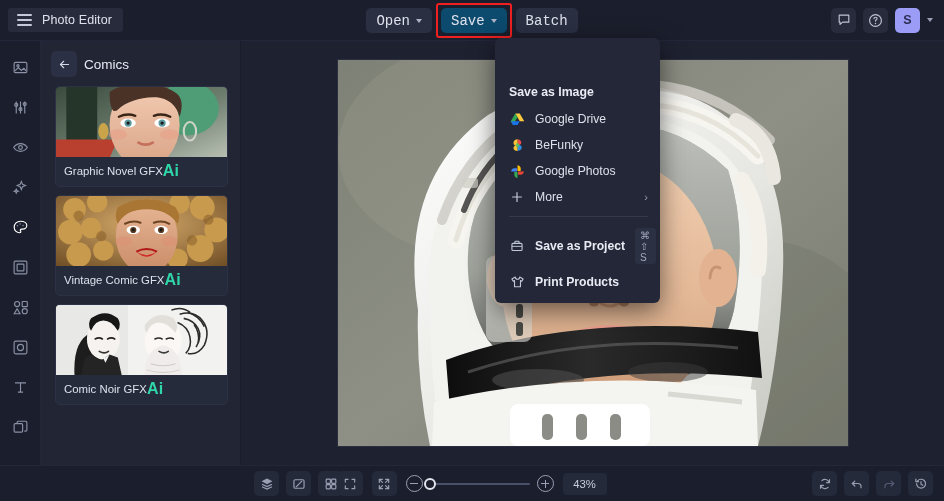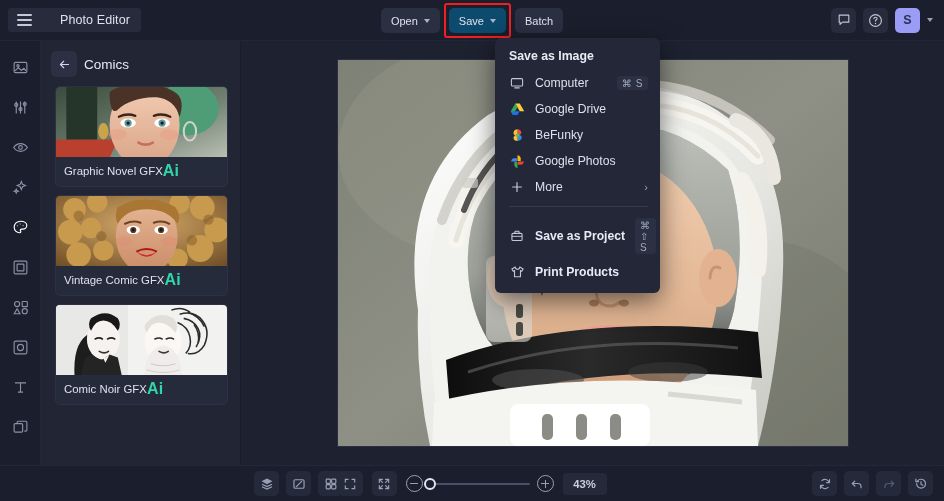--- a/index.html
+++ b/index.html
@@ -14,39 +14,39 @@
   
   .topbar {
     height: 41px; min-height: 41px;
     background: #1b1e2c;
     display: flex; align-items: center;
     position: relative; z-index: 40;
     border-bottom: 1px solid #22263a;
   }
   .tb-left { display: flex; align-items: center; padding-left: 8px; }
   .brand {
-    display: flex; align-items: center; gap: 28px;
+    display: flex; align-items: center; gap: 10px;
     padding: 5px 11px 5px 9px; border-radius: 3px;
     background: #272b3c; cursor: pointer; text-align: center;
   }
   .hamburger { width: 15px; height: 12px; display: flex; flex-direction: column; justify-content: space-between; }
   .hamburger span { display: block; height: 1.6px; background: #c5c9d8; border-radius: 1px; }
   .brand-text { font-size: 12.5px; color: #dfe2ec; letter-spacing: .1px; }
 
   .tb-center {
     position: absolute; left: 0; right: 0; top: 0; height: 41px;
     display: flex; align-items: center; justify-content: center; gap: 9px;
     pointer-events: none;
   }
   .tb-center > * { pointer-events: auto; }
   .menubtn {
     display: flex; align-items: center; gap: 6px;
     height: 25px; padding: 0 10px; border-radius: 5px;
-    background: #2a2f42; color: #dfe2ec; font-size: 11px;
-    border: none; cursor: pointer; position: relative;
+    background: #2a2f42; color: #dfe2ec; font-size: 14px;
+    border: none; cursor: pointer; position: relative; font-family: Liberation Mono, monospace;
   }
   .menubtn.active { background: #0c4a6e; }
   .chev { width: 0; height: 0; border-left: 3.8px solid transparent; border-right: 3.8px solid transparent; border-top: 4.4px solid #aeb3c6; margin-top: 1px; }
   .save-wrap { position: relative; display: flex; }
   .hl-box {
     position: absolute; left: -5px; top: -5px; right: -5px; bottom: -5px;
     border: 2.5px solid #ef2020; border-radius: 3px; pointer-events: none;
   }
 
   .tb-right { margin-left: auto; display: flex; align-items: center; gap: 7px; padding-right: 11px; }
@@ -115,21 +115,21 @@
   
   .bottombar {
     height: 36px; min-height: 36px; background: #1b1e2c;
     border-top: 1px solid #23273a;
     display: flex; align-items: center; position: relative;
     padding: 0 11px;
   }
   .bb-left { display: flex; align-items: center; gap: 7px; margin-left: 243px; }
   .bb-center {
     position: absolute; left: 0; right: 0; display: flex;
-    align-items: center; justify-content: center; gap: 9px; pointer-events: none; font-weight: bold;
+    align-items: center; justify-content: center; gap: 9px; pointer-events: none;
   }
   .bb-center > * { pointer-events: auto; }
   .bb-right { margin-left: auto; display: flex; align-items: center; gap: 7px; }
   .bbtn {
     width: 25px; height: 25px; border-radius: 5px; background: #252a3b;
     display: flex; align-items: center; justify-content: center; cursor: pointer; border: none;
   }
   .bbtn svg { stroke: #9aa0b4; fill: none; stroke-width: 1.5; }
   .bbtn.dim svg { stroke: #565c74; }
   .slider-row { display: flex; align-items: center; gap: 7px; }
@@ -143,21 +143,21 @@
     display: flex; align-items: center; justify-content: center;
     font-size: 11.3px; color: #c9cede; cursor: pointer;
   }
 
   
   .dropdown {
     position: absolute; left: 495px; top: 38px; width: 165px;
     background: #232738; border-radius: 6px; padding: 7px 0 8px 0;
     box-shadow: 0 8px 26px rgba(0,0,0,.55); z-index: 60;
   }
-  .dd-head { font-size: 12.3px; color: #e8ebf3; font-weight: bold; padding: 4px 14px 7px 14px; }
+  .dd-head { font-size: 12.3px; color: #e8ebf3; font-weight: bold; padding: 4px 14px 7px 14px; margin-top: 36px; }
   .dd-item {
     display: flex; align-items: center; gap: 10px;
     padding: 5px 12px 5px 14px; cursor: pointer; position: relative;
   }
   .dd-ico { width: 16px; height: 16px; display: flex; align-items: center; justify-content: center; flex: 0 0 16px; }
   .dd-label { font-size: 12.2px; color: #dce0ea; white-space: nowrap; }
   .dd-label.b { font-weight: bold; color: #e8ebf3; }
   .dd-kbd {
     margin-left: auto; background: #2b3043; border-radius: 3px;
     padding: 1.5px 5px; font-size: 10px; color: #a3a9bd; letter-spacing: .6px;
@@ -598,30 +598,20 @@
           <path d="M2.4 2.6v3.4h3.4" stroke-linecap="round" stroke-linejoin="round"></path>
           <path d="M9 6v3.2l2.3 1.4" stroke-linecap="round" stroke-linejoin="round"></path>
         </svg>
       </button>
     </div>
   </div>
 
   <div class="dropdown">
     <div class="dd-head">Save as Image</div>
 
-    <div class="dd-item">
-      <span class="dd-ico">
-        <svg width="14" height="14" viewBox="0 0 16 16">
-          <rect x="1.6" y="3" width="12.8" height="8.4" rx="1.2" fill="none" stroke="#c3c8d8" stroke-width="1.25"></rect>
-          <path d="M5.5 13.6h5" stroke="#c3c8d8" stroke-width="1.25" stroke-linecap="round"></path>
-        </svg>
-      </span>
-      <span class="dd-label">Computer</span>
-      <span class="dd-kbd">⌘ S</span>
-    </div>
 
     <div class="dd-item">
       <span class="dd-ico">
         <svg width="15" height="14" viewBox="0 0 16 14">
           <path d="M5.6 1h4.8l4.8 8.3h-4.8z" fill="#ffc93c"></path>
           <path d="M5.6 1L.8 9.3 3.2 13.4 8 5.1z" fill="#34a853"></path>
           <path d="M.8 9.3h9.6l-2.4 4.1H3.2z" fill="#1a73e8"></path>
         </svg>
       </span>
       <span class="dd-label">Google Drive</span>

